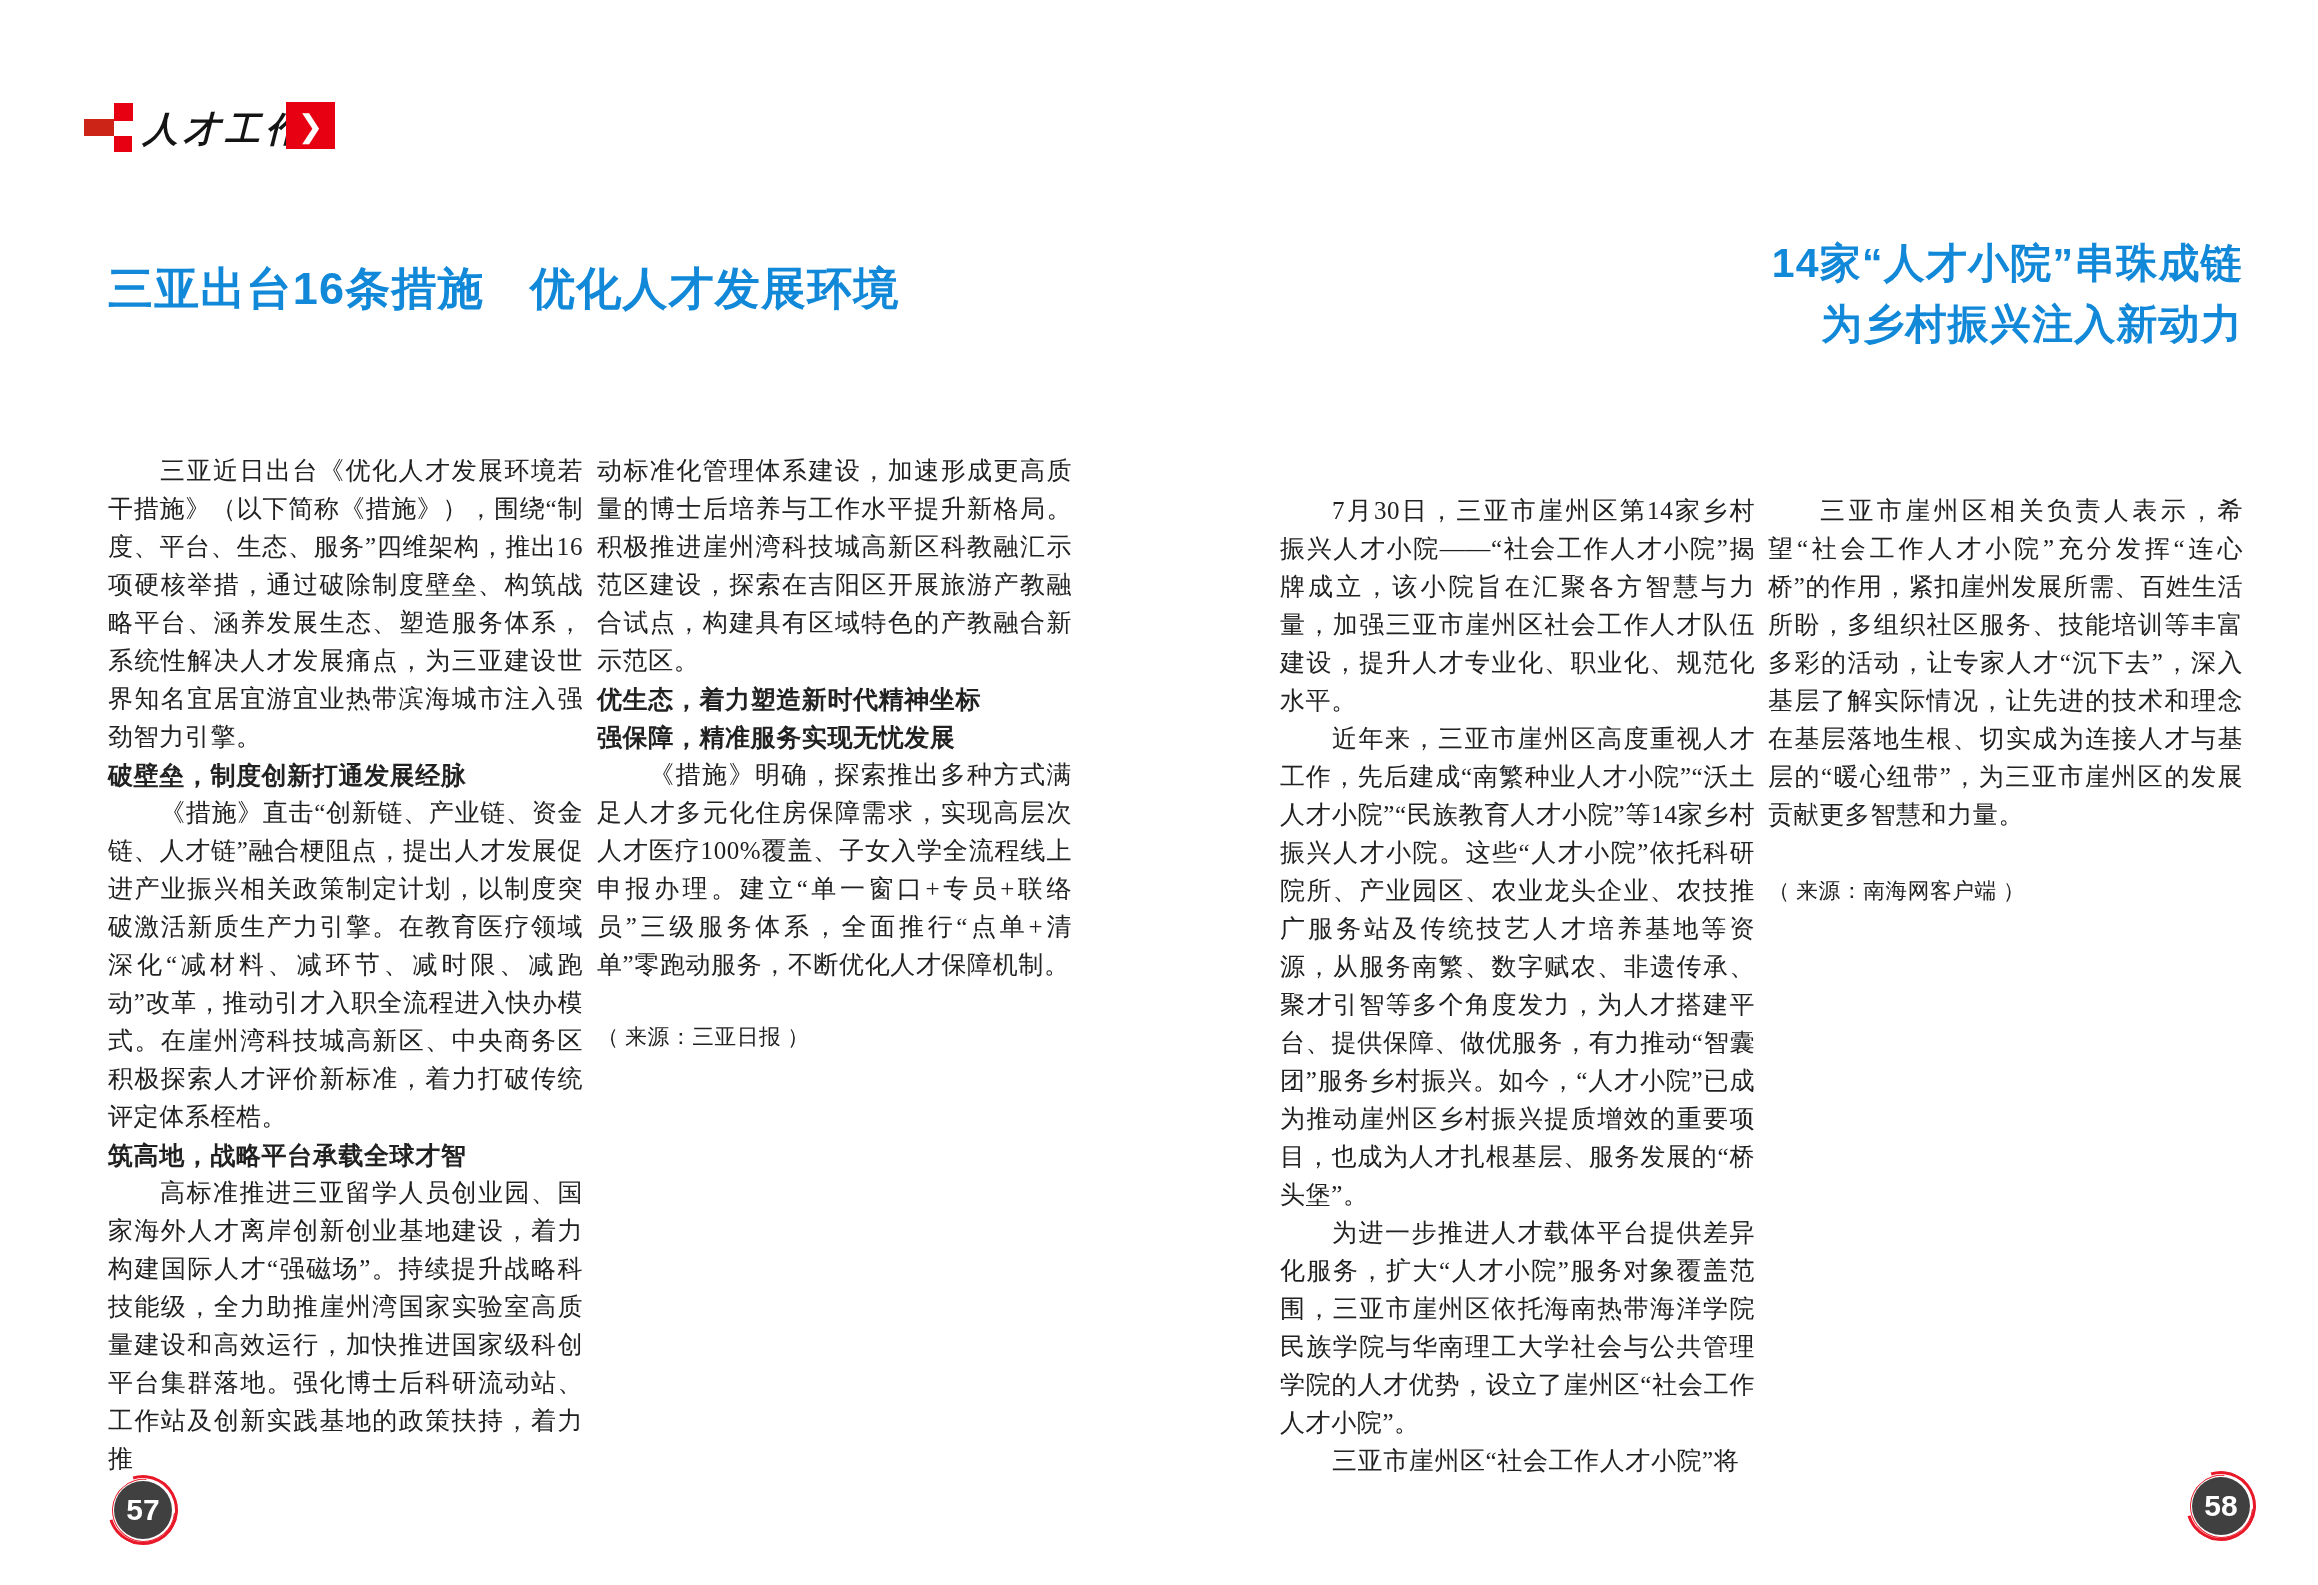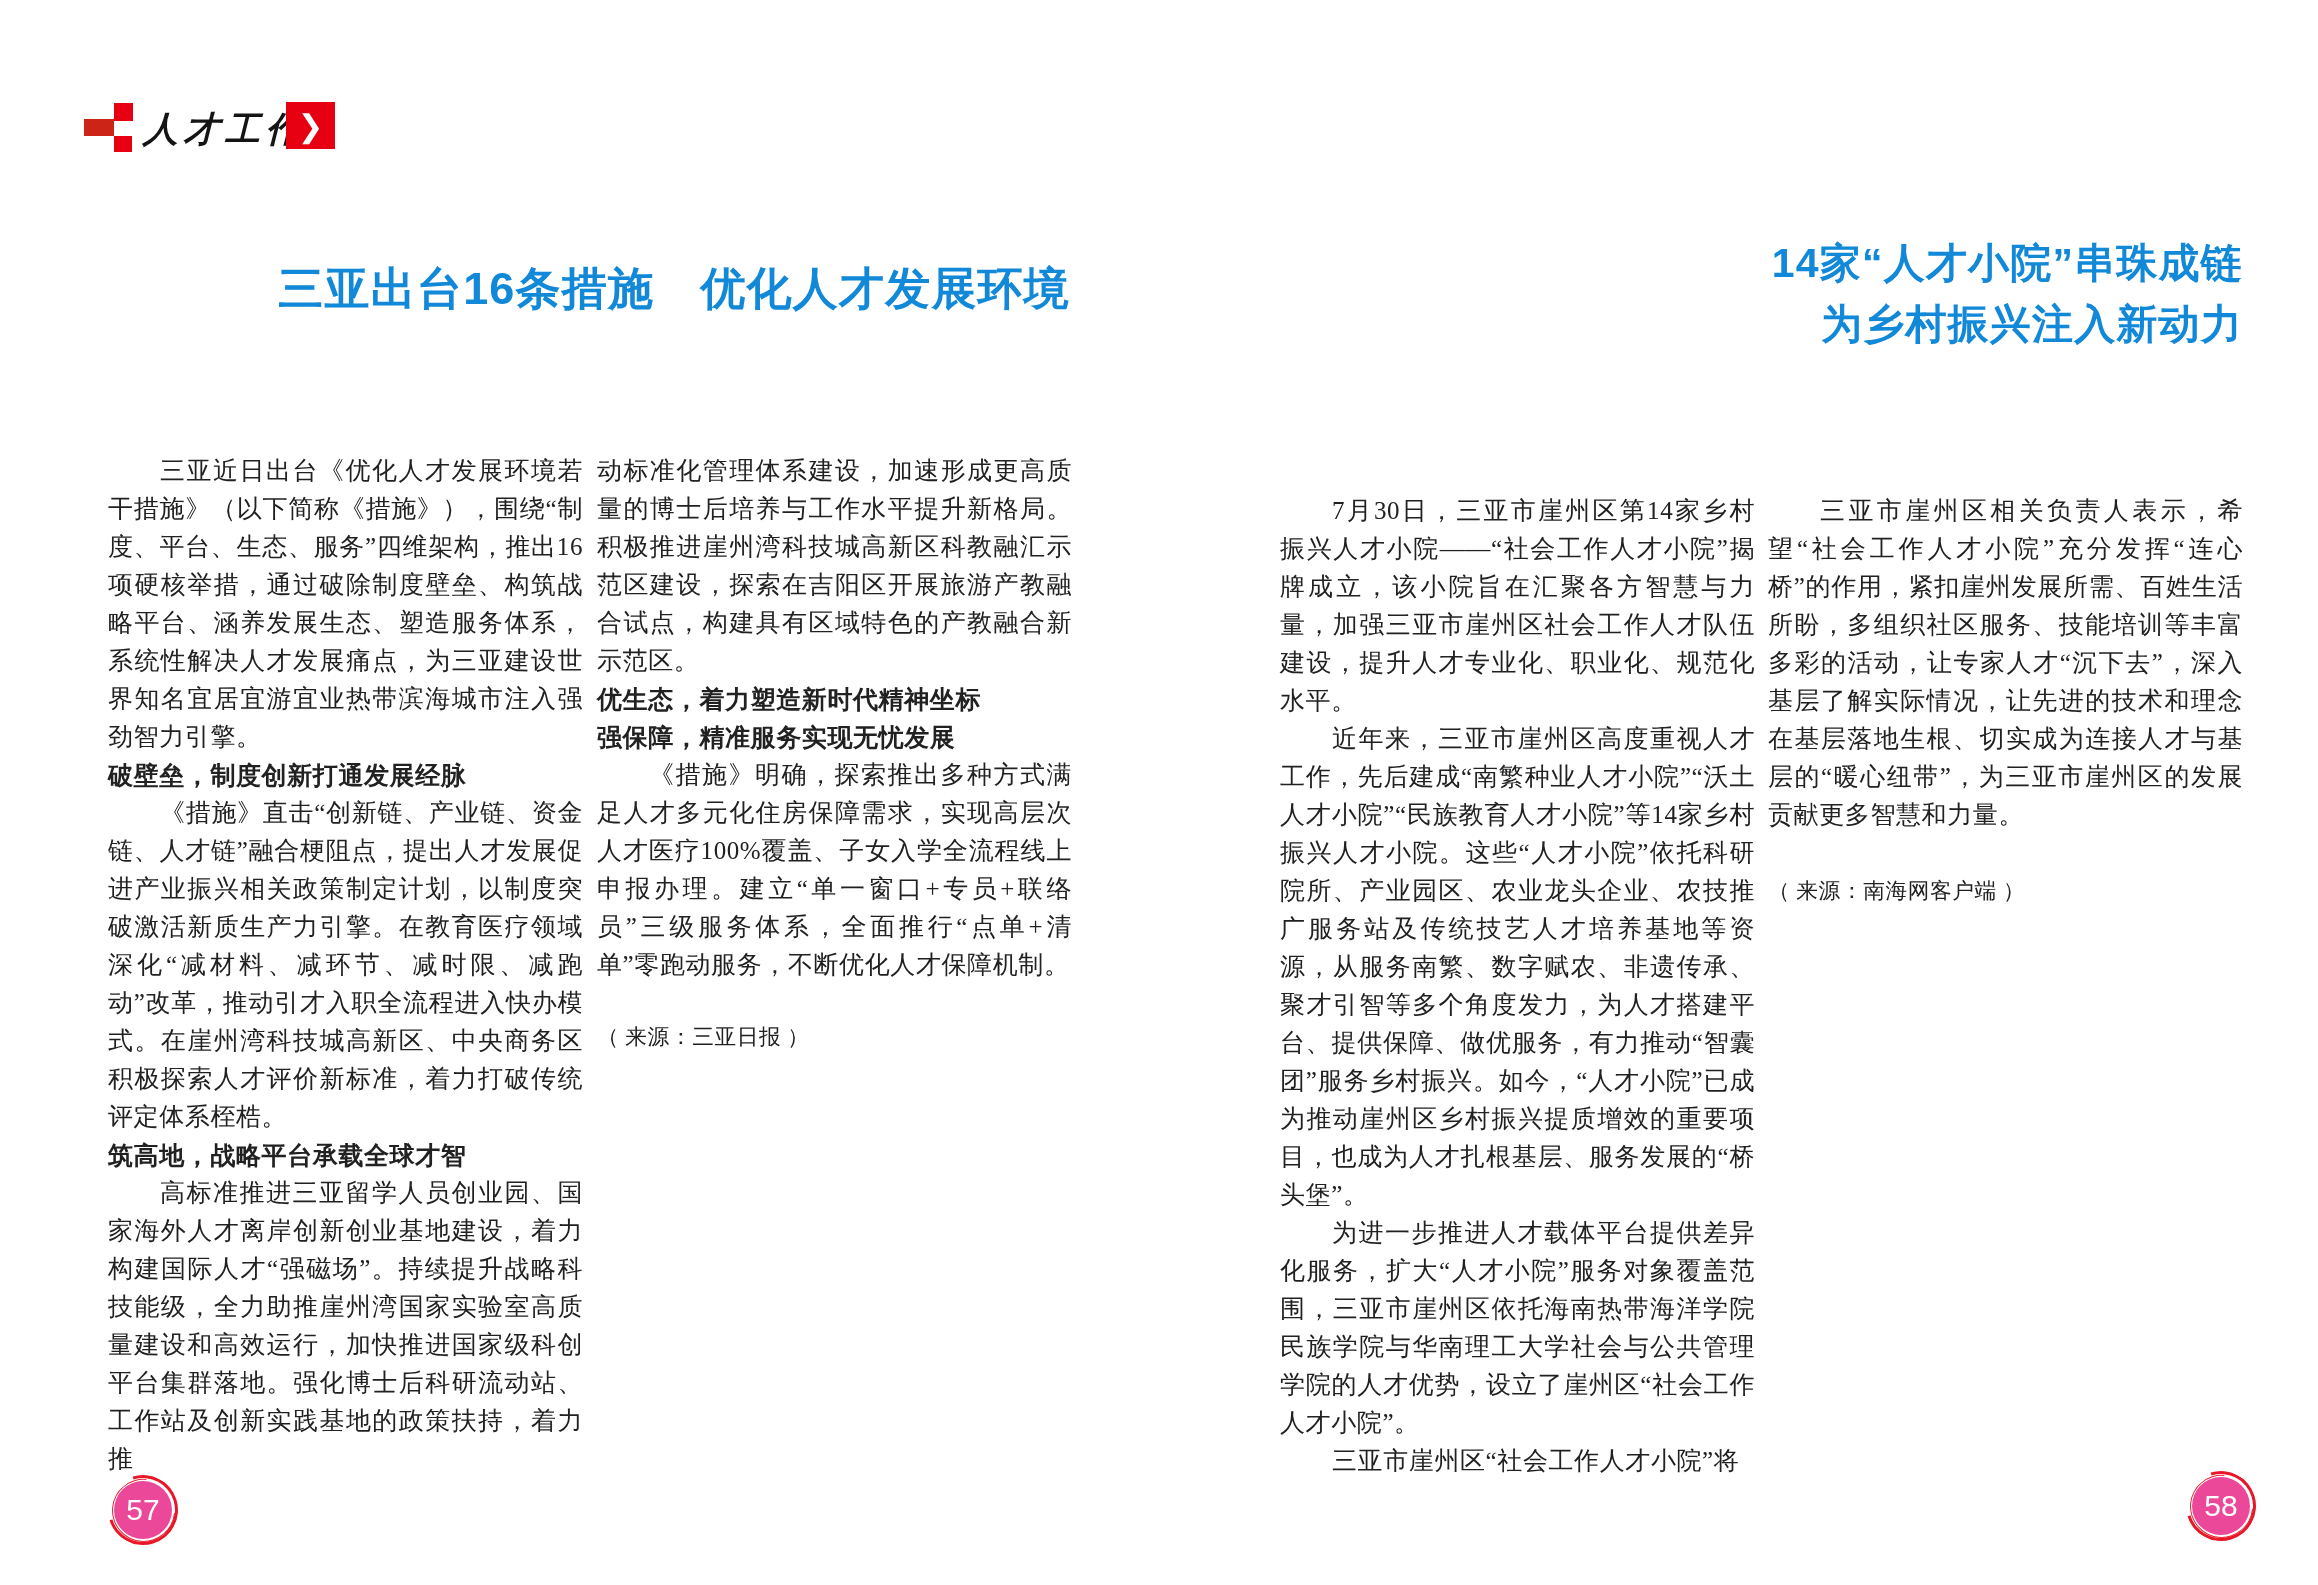--- a/index.html
+++ b/index.html
@@ -21,21 +21,21 @@
   }
   .chev-box {
     position:absolute; left:286px; top:102px; width:49px; height:47px;
     background:#e60012; color:#ffffff; display:flex; align-items:center;
     justify-content:center; font-size:31px; font-weight:900;
     font-family:"DejaVu Sans","Liberation Sans",sans-serif;
   }
 
   
   .left-title {
-    position:absolute; left:108px; top:259px; width:962px; text-align:right;
+    position:absolute; left:108px; top:259px; width:962px; text-align:left;
     font-family:"Liberation Sans","DejaVu Sans",sans-serif; font-weight:bold;
     font-size:45px; color:#1288d8; letter-spacing:1.2px; white-space:nowrap;
   }
   .right-title {
     position:absolute; left:1281px; top:233px; width:962px; text-align:right;
     font-family:"Liberation Sans","DejaVu Sans",sans-serif; font-weight:bold;
     font-size:41px; line-height:61px; color:#1288d8; letter-spacing:1.2px;
   }
 
   
@@ -70,23 +70,23 @@
     position:absolute; inset:-6px; border-radius:50%;
     border:3px solid #e60012; border-left-color:transparent;
     transform:rotate(28deg); opacity:.9;
   }
   .badge .ring2 {
     position:absolute; inset:-2.4px; border-radius:50%;
     border:1.8px solid #e60012; border-right-color:transparent;
     transform:rotate(-40deg); opacity:.85;
   }
   .badge .disc {
-    position:absolute; inset:0; border-radius:50%; background:#ec4899;
+    position:absolute; inset:0; border-radius:50%; background:#404040;
     color:#ffffff; display:flex; align-items:center; justify-content:center;
-    font-family:"Liberation Sans","DejaVu Sans",sans-serif; font-weight:normal;
+    font-family:"Liberation Sans","DejaVu Sans",sans-serif; font-weight:bold;
     font-size:30px;
   }
 </style>
 </head>
 <body>
 
 <div class="sheet">
 
   <div>
     <span class="brand-sq sq-top"></span>

